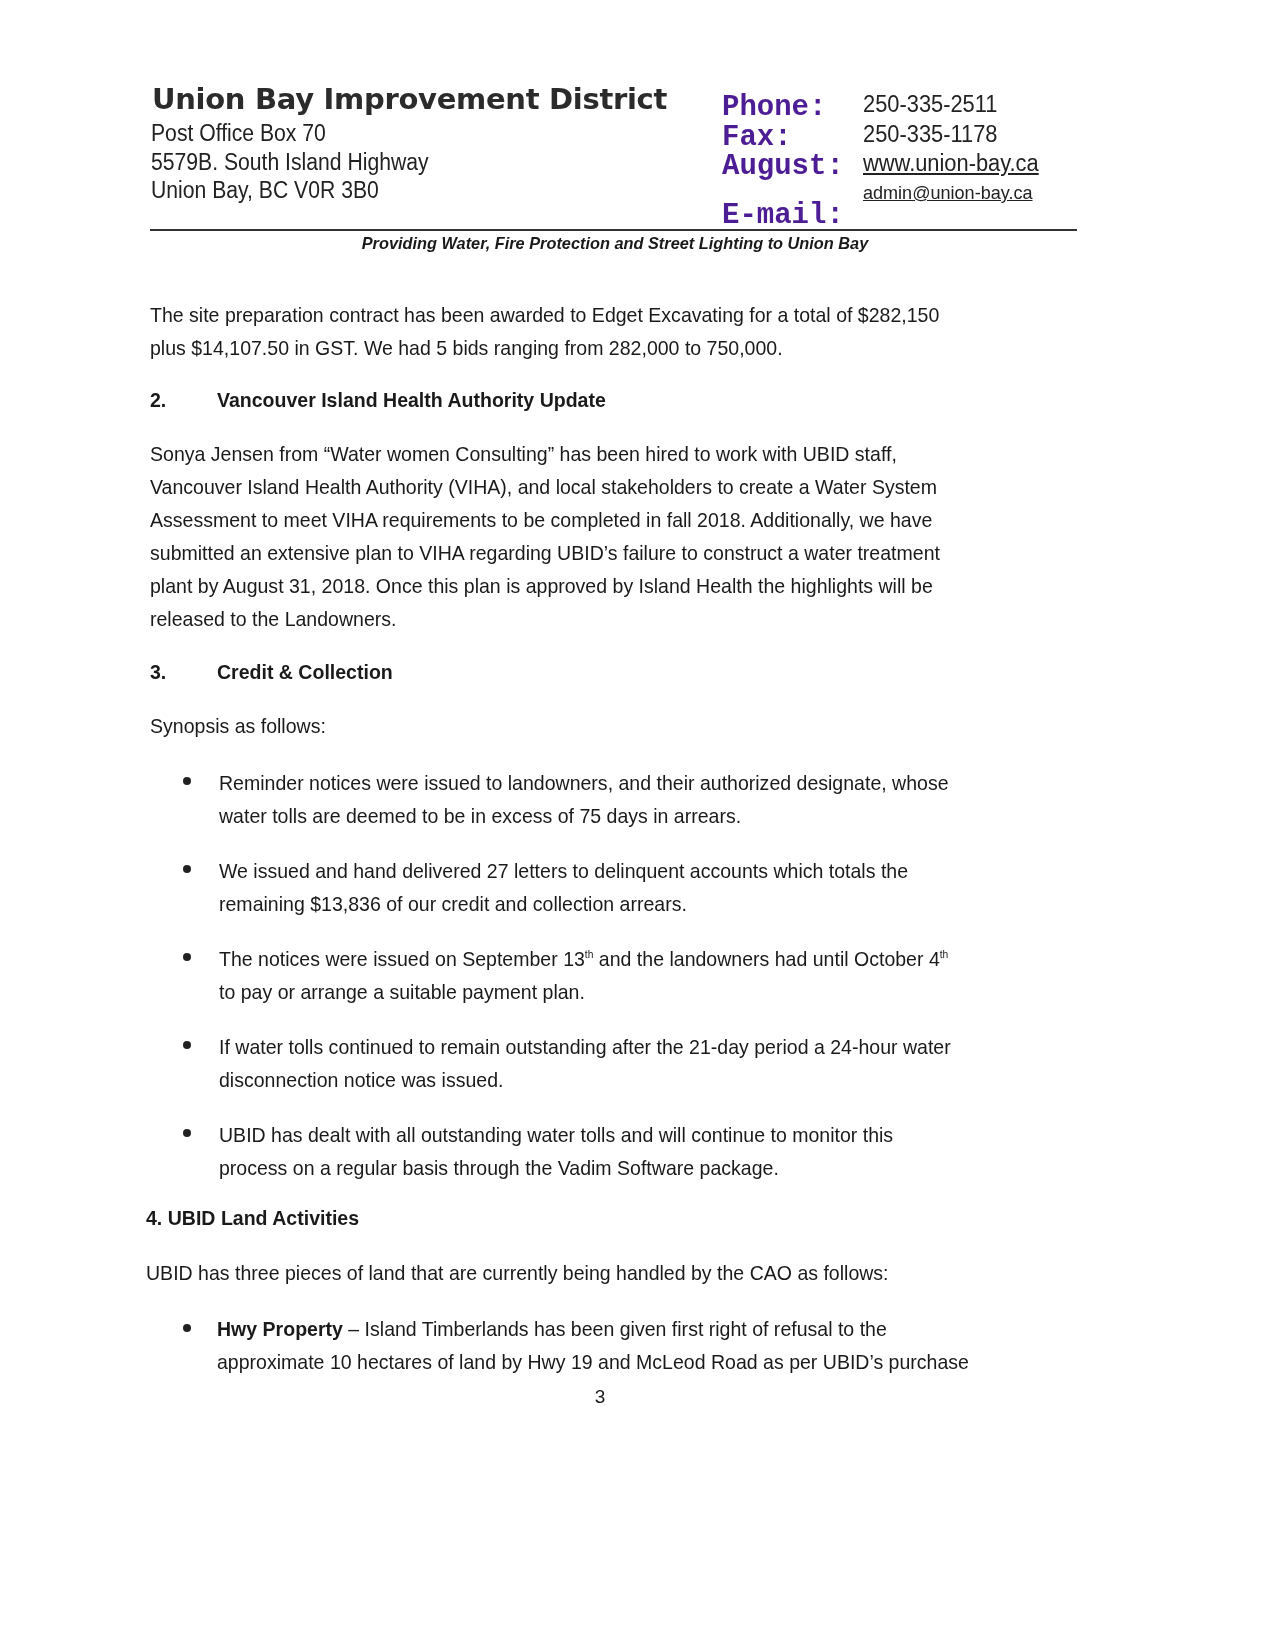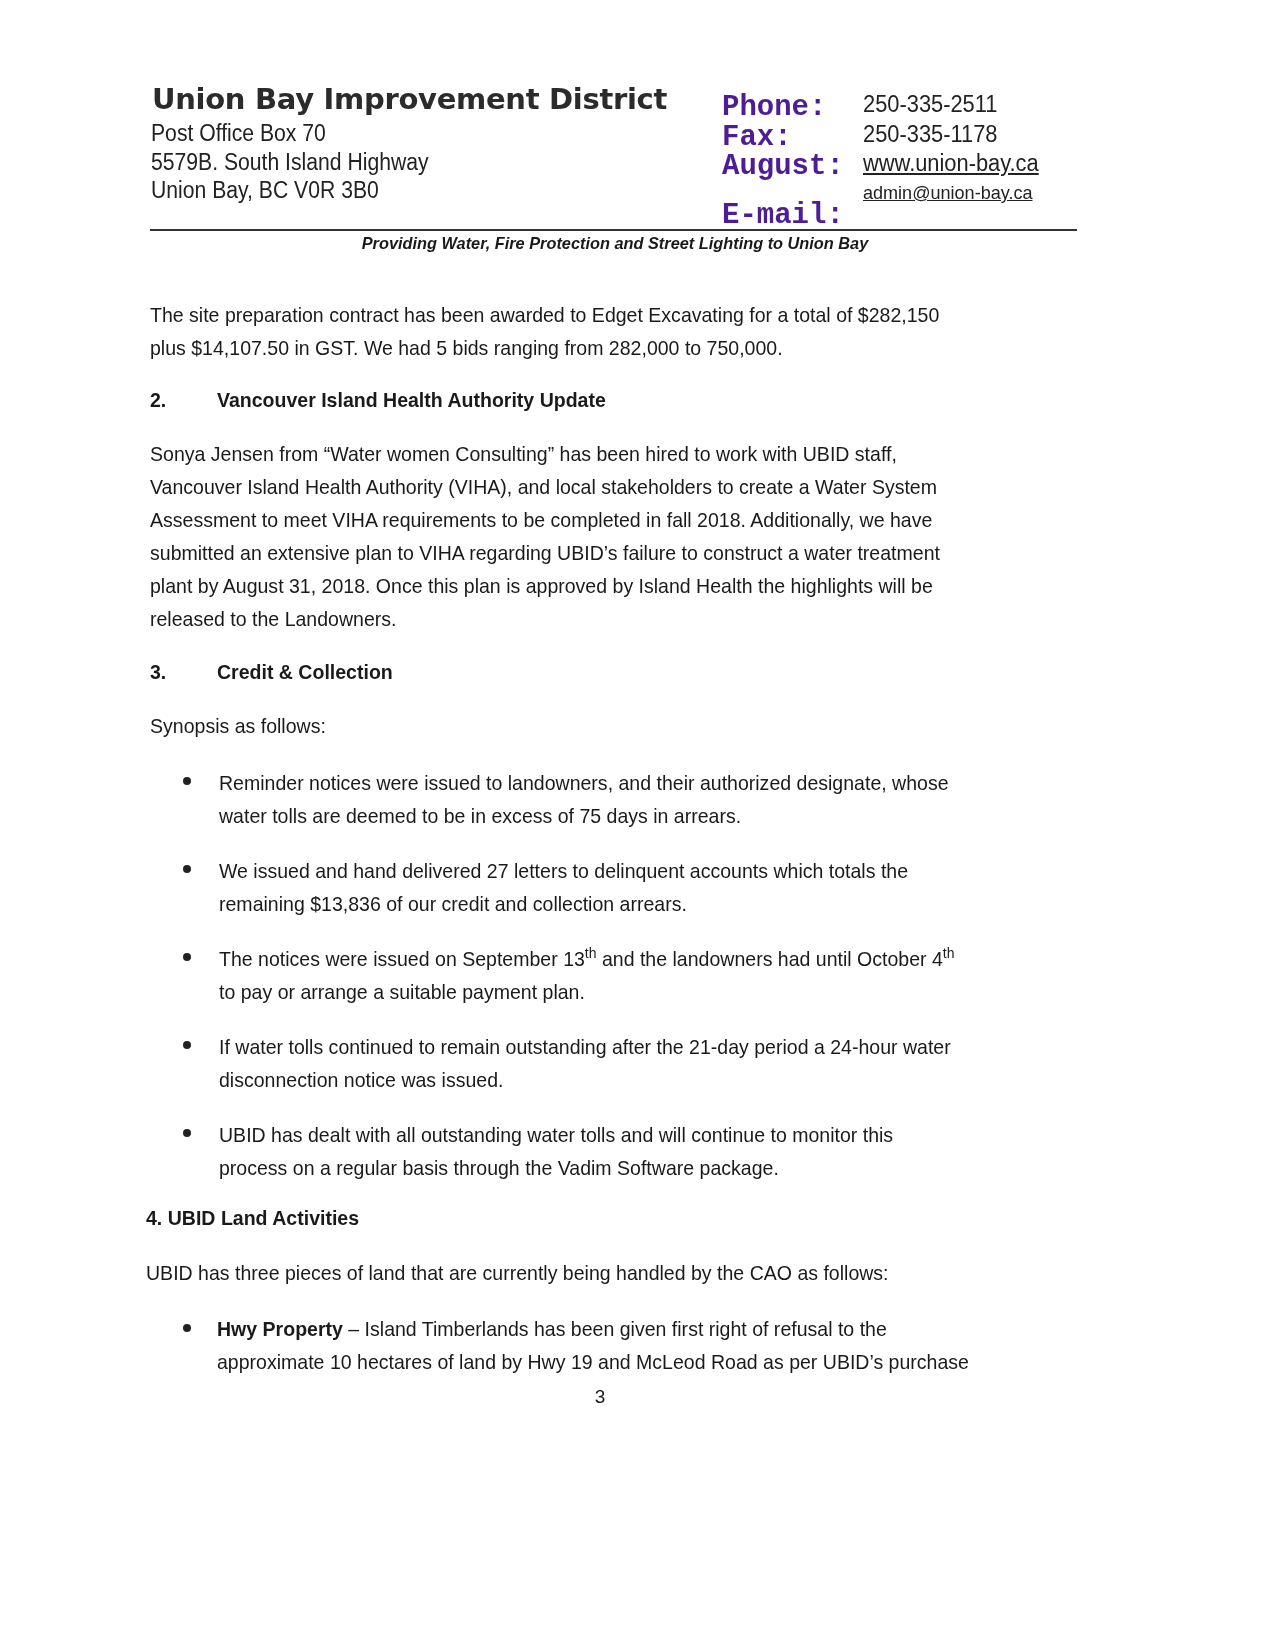--- a/index.html
+++ b/index.html
@@ -17,21 +17,21 @@
     .cval.email { font-size: 19px; top: 182px; }
 
     .rule { position: absolute; left: 150px; top: 229px; width: 927px; height: 2px; background: #333; }
     .tagline { position: absolute; left: 0; width: 1230px; top: 234px; text-align: center; font-family: "Liberation Sans", sans-serif; font-style: italic; font-weight: bold; font-size: 17px; color: #1a1a1a; transform: scaleX(0.96); }
 
     .body-text { position: absolute; font-family: "Liberation Sans", sans-serif; font-size: 21px; line-height: 33px; color: #1a1a1a; white-space: nowrap; transform: scaleX(0.93); transform-origin: left; }
     .heading { position: absolute; font-family: "Liberation Sans", sans-serif; font-weight: bold; font-size: 21px; color: #1a1a1a; white-space: nowrap; transform: scaleX(0.93); transform-origin: left; }
     .heading .num { display: inline-block; width: 72px; }
 
     .bullet { position: absolute; left: 183px; width: 8px; height: 8px; border-radius: 50%; background: #222; }
-    .sup { font-size: 15px; vertical-align: super; line-height: 0; }
+    .sup { font-size: 11px; vertical-align: super; line-height: 0; }
     .bold { font-weight: bold; }
     .page-number { position: absolute; left: 0; width: 1200px; top: 1386px; text-align: center; font-family: "Liberation Sans", sans-serif; font-size: 19px; color: #1a1a1a; }
   </style>
 </head>
 <body>
 
 <div class="page">
 
   <div class="org-name">Union Bay Improvement District</div>
   <div class="addr l1">Post Office Box 70</div>

